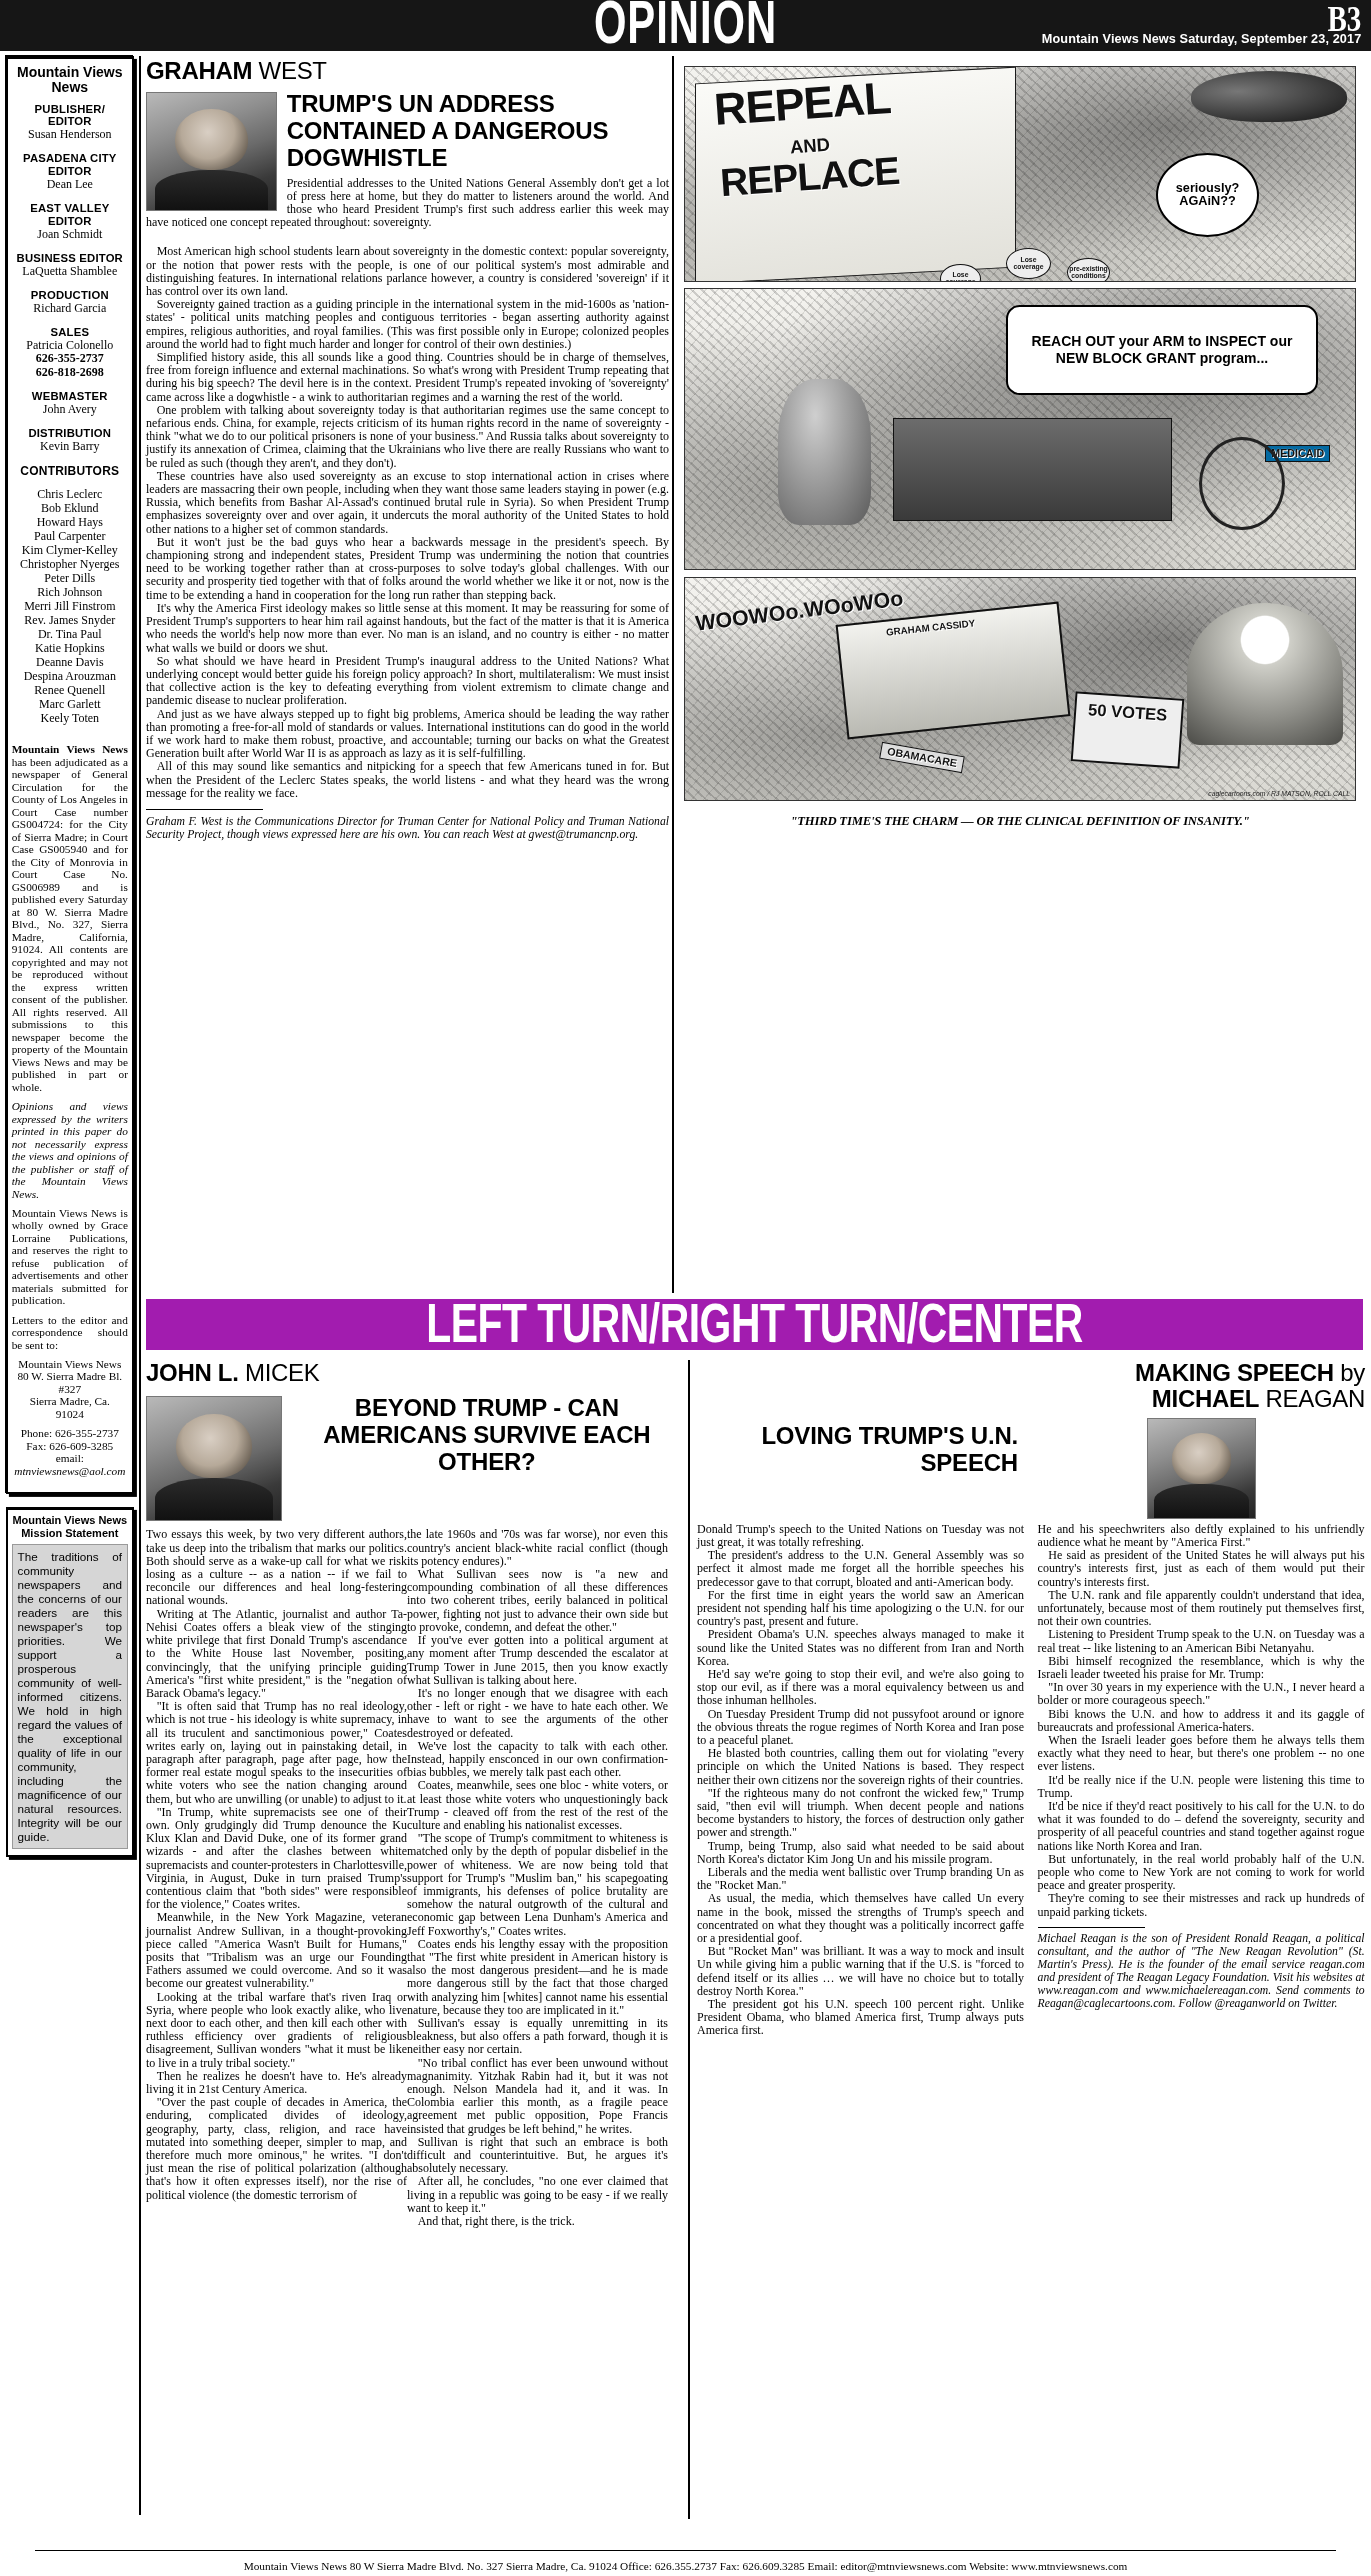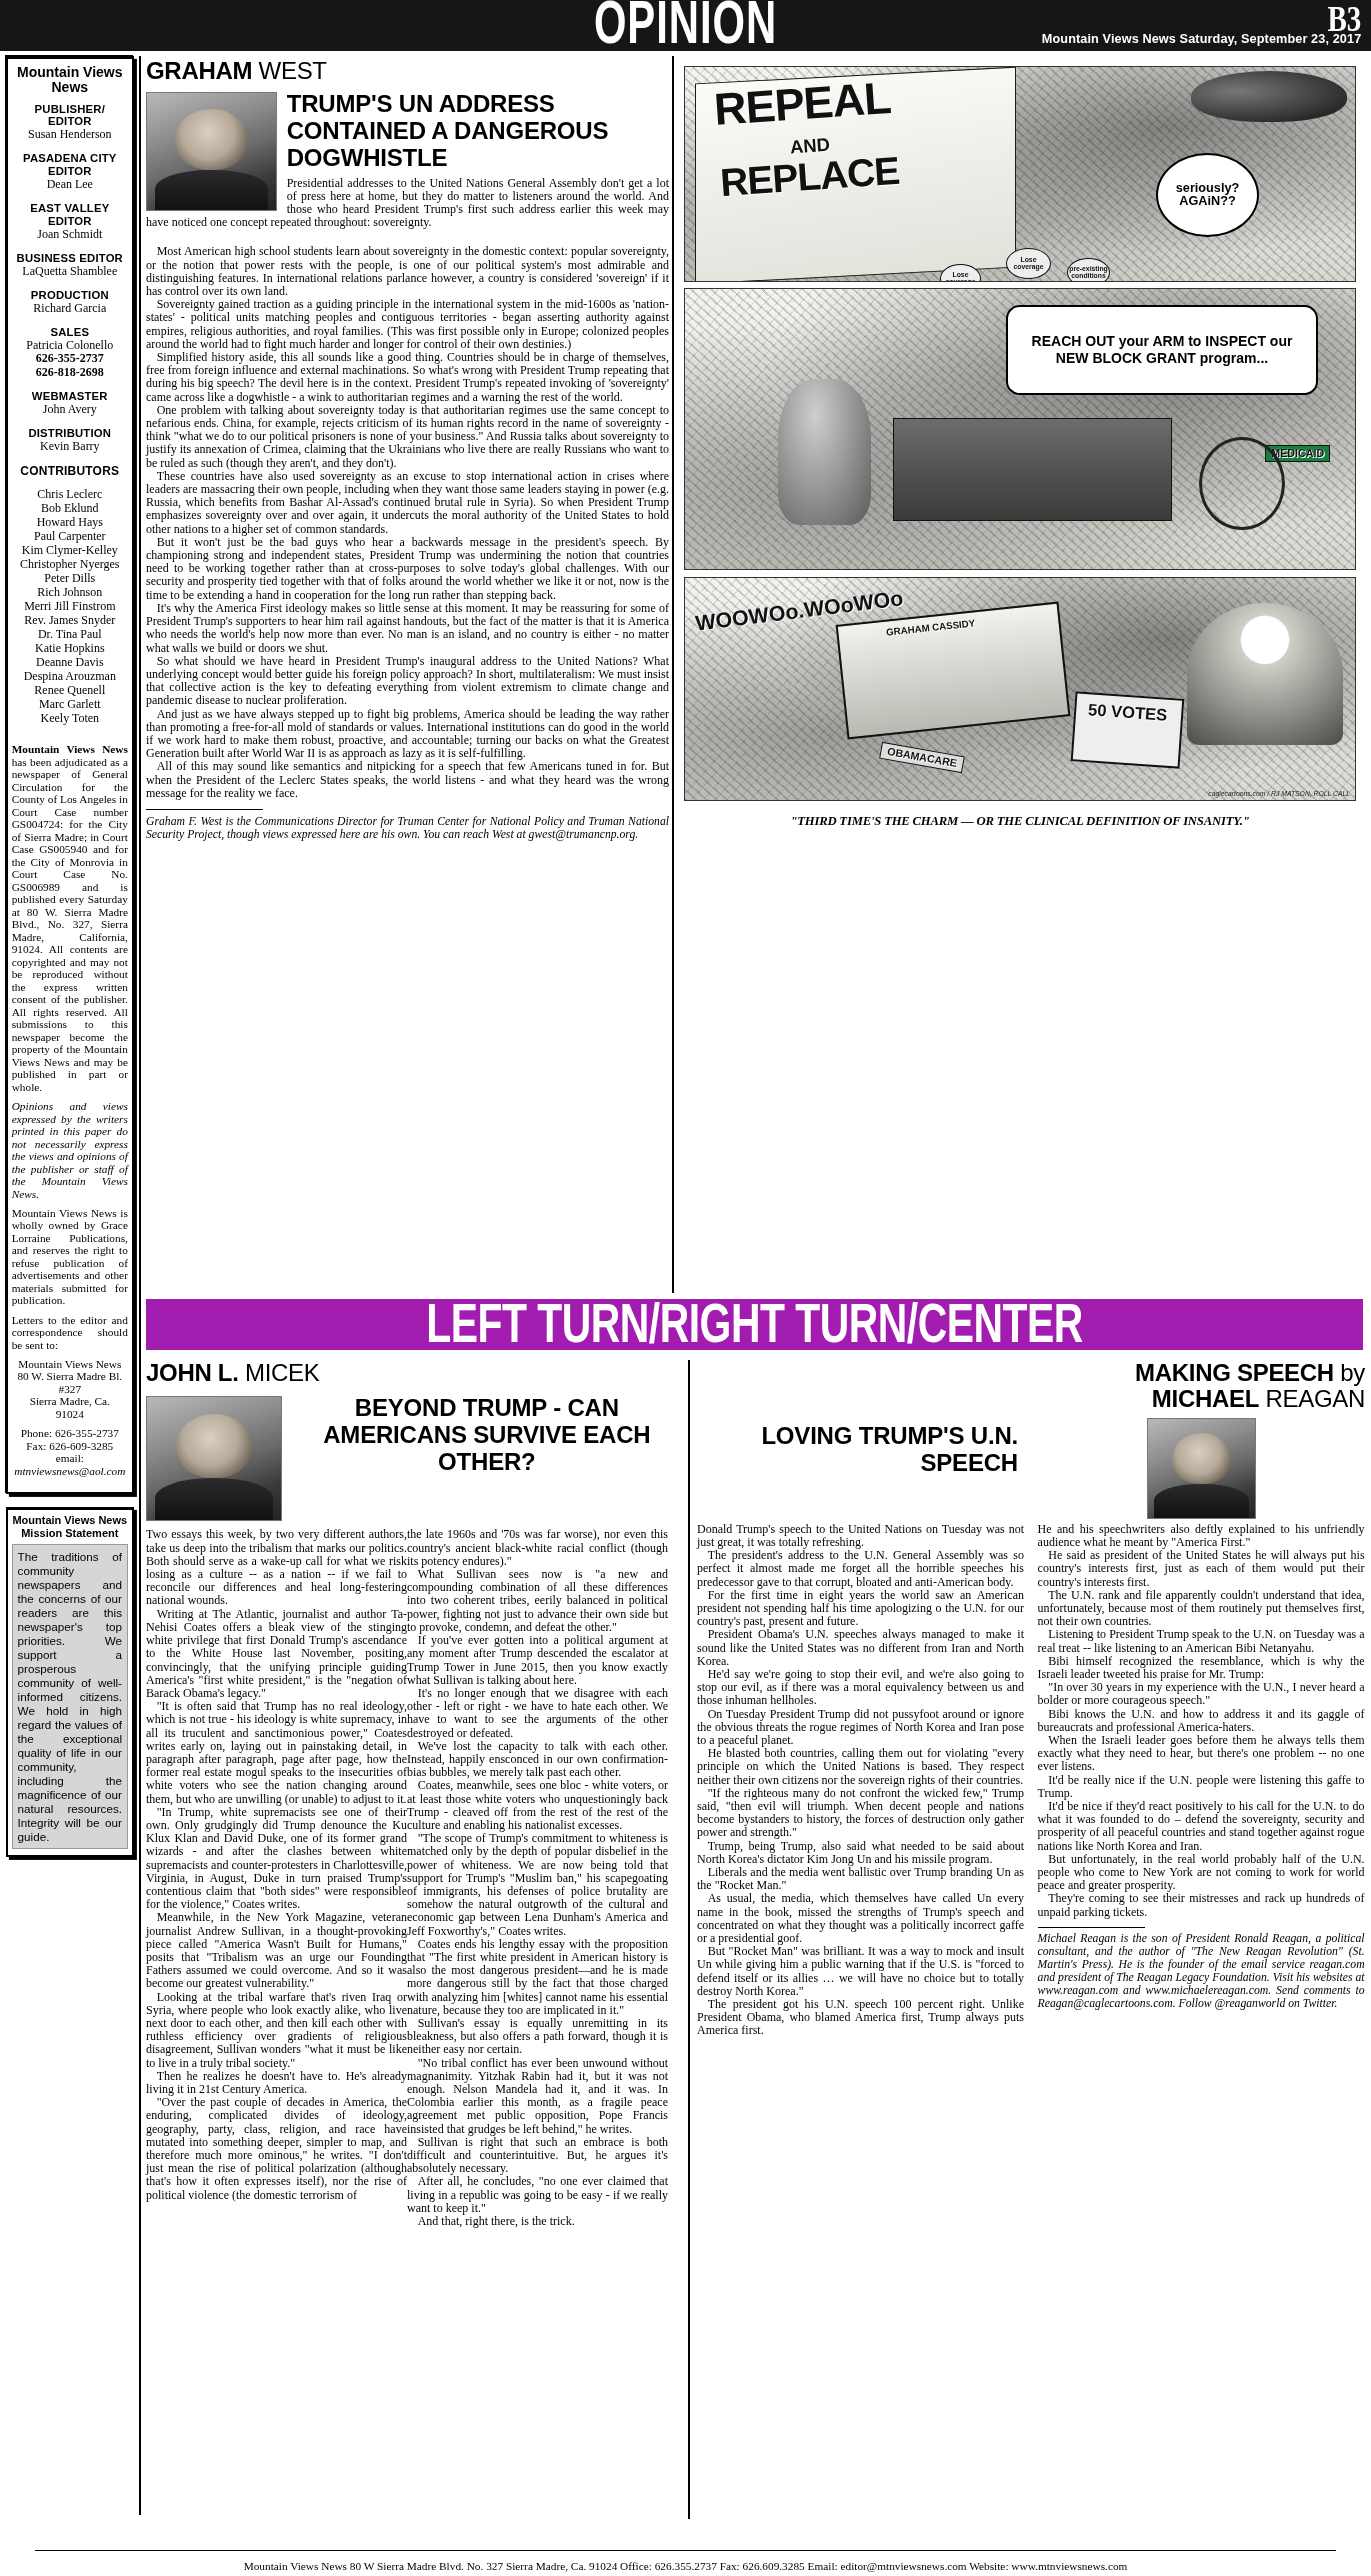--- a/index.html
+++ b/index.html
@@ -408,21 +408,21 @@
   <div class="pill" id="c1-p0" style="left:321px;top:181px;width:45px;height:31px;">Lose coverage</div>
   <div class="pill" id="c1-p1" style="left:255px;top:197px;width:41px;height:29px;">Lose coverage</div>
   <div class="pill" id="c1-p2" style="left:382px;top:191px;width:43px;height:29px;">pre-existing conditions</div>
   <div style="position:absolute;right:7.8px;top:3.9px;width:156px;height:51px;background:radial-gradient(ellipse at 30% 40%,#777,#111);border-radius:50% 50% 44% 44%;"></div>
 </div>
 
 <div class="cartoon" style="left:684px;top:288px;width:672px;height:282px;position:absolute;">
   <div class="cartoon-ink"></div>
   <div class="bubble-rect" id="c2-b" style="left:321px;top:15.6px;width:312px;height:90px;font-size:14px;">REACH OUT your ARM to INSPECT our NEW BLOCK GRANT program...</div>
   <div style="position:absolute;left:208px;top:129px;width:279px;height:103px;background:linear-gradient(180deg,#6c6c6c,#3a3a3a);border:1.9px solid #111;"></div>
-  <div class="cart-label" id="c2-l0" style="right:25px;top:156px;font-size:10.7px;transform:rotate(0deg);background:#15803d;border:1.5px solid #111;padding:1.9px 4.9px;">MEDICAID</div>
+  <div class="cart-label" id="c2-l0" style="right:25px;top:156px;font-size:10.7px;transform:rotate(0deg);background:#0369a1;border:1.5px solid #111;padding:1.9px 4.9px;">MEDICAID</div>
   <div style="position:absolute;left:93px;top:90px;width:93px;height:146px;background:radial-gradient(ellipse at 40% 25%,#cfcfcf,#5a5a5a);border-radius:40% 40% 22% 22%;"></div>
   <div style="position:absolute;right:70px;top:148px;width:86px;height:93px;border:3.9px solid #222;border-radius:50%;"></div>
 </div>
 
 <div class="cartoon" style="left:684px;top:577px;width:672px;height:224px;position:absolute;">
   <div class="cartoon-ink"></div>
   <div class="cart-label" id="c3-l0" style="left:9.7px;top:23.4px;font-size:21.4px;transform:rotate(-7deg);">WOOWOo.WOoWOo</div>
   <div style="position:absolute;left:156px;top:35px;width:224px;height:115px;background:linear-gradient(180deg,#f2f2ee,#b9b9b2);border:2.9px solid #111;transform:rotate(-6deg);"></div>
   <div class="cart-label" id="c3-l1" style="left:201px;top:45px;font-size:9.7px;transform:rotate(-6deg);text-align:center;">GRAHAM CASSIDY</div>
   <div style="position:absolute;left:388px;top:117px;width:109px;height:70px;background:#eee;border:2.9px solid #111;transform:rotate(4deg);"></div>
@@ -512,21 +512,21 @@
       </div>
     <div class="bodytext" id="reagan-c2" style="width:327px;">
         <p class="noind">He and his speechwriters also deftly explained to his unfriendly audience what he meant by "America First."</p>
         <p>He said as president of the United States he will always put his country's interests first, just as each of them would put their country's interests first.</p>
         <p>The U.N. rank and file apparently couldn't understand that idea, unfortunately, because most of them routinely put themselves first, not their own countries.</p>
         <p>Listening to President Trump speak to the U.N. on Tuesday was a real treat -- like listening to an American Bibi Netanyahu.</p>
         <p>Bibi himself recognized the resemblance, which is why the Israeli leader tweeted his praise for Mr. Trump:</p>
         <p>"In over 30 years in my experience with the U.N., I never heard a bolder or more courageous speech."</p>
         <p>Bibi knows the U.N. and how to address it and its gaggle of bureaucrats and professional America-haters.</p>
         <p>When the Israeli leader goes before them he always tells them exactly what they need to hear, but there's one problem -- no one ever listens.</p>
-        <p>It'd be really nice if the U.N. people were listening this gaffe to Trump.</p>
+        <p>It'd be really nice if the U.N. people were listening this time to Trump.</p>
         <p>It'd be nice if they'd react positively to his call for the U.N. to do what it was founded to do – defend the sovereignty, security and prosperity of all peaceful countries and stand together against rogue nations like North Korea and Iran.</p>
         <p>But unfortunately, in the real world probably half of the U.N. people who come to New York are not coming to work for world peace and greater prosperity.</p>
         <p>They're coming to see their mistresses and rack up hundreds of unpaid parking tickets.</p>
         <div style="width: 107px; height: 1px; background: rgb(0, 0, 0); margin: 7.8px 0px 4.9px;"></div>
         <div class="credit">Michael Reagan is the son of President Ronald Reagan, a political consultant, and the author of "The New Reagan Revolution" (St. Martin's Press). He is the founder of the email service reagan.com and president of The Reagan Legacy Foundation. Visit his websites at www.reagan.com and www.michaelereagan.com. Send comments to Reagan@caglecartoons.com. Follow @reaganworld on Twitter.</div>
       </div>
   </div>
 </div>
 
 <div class="footer-rule"></div>

